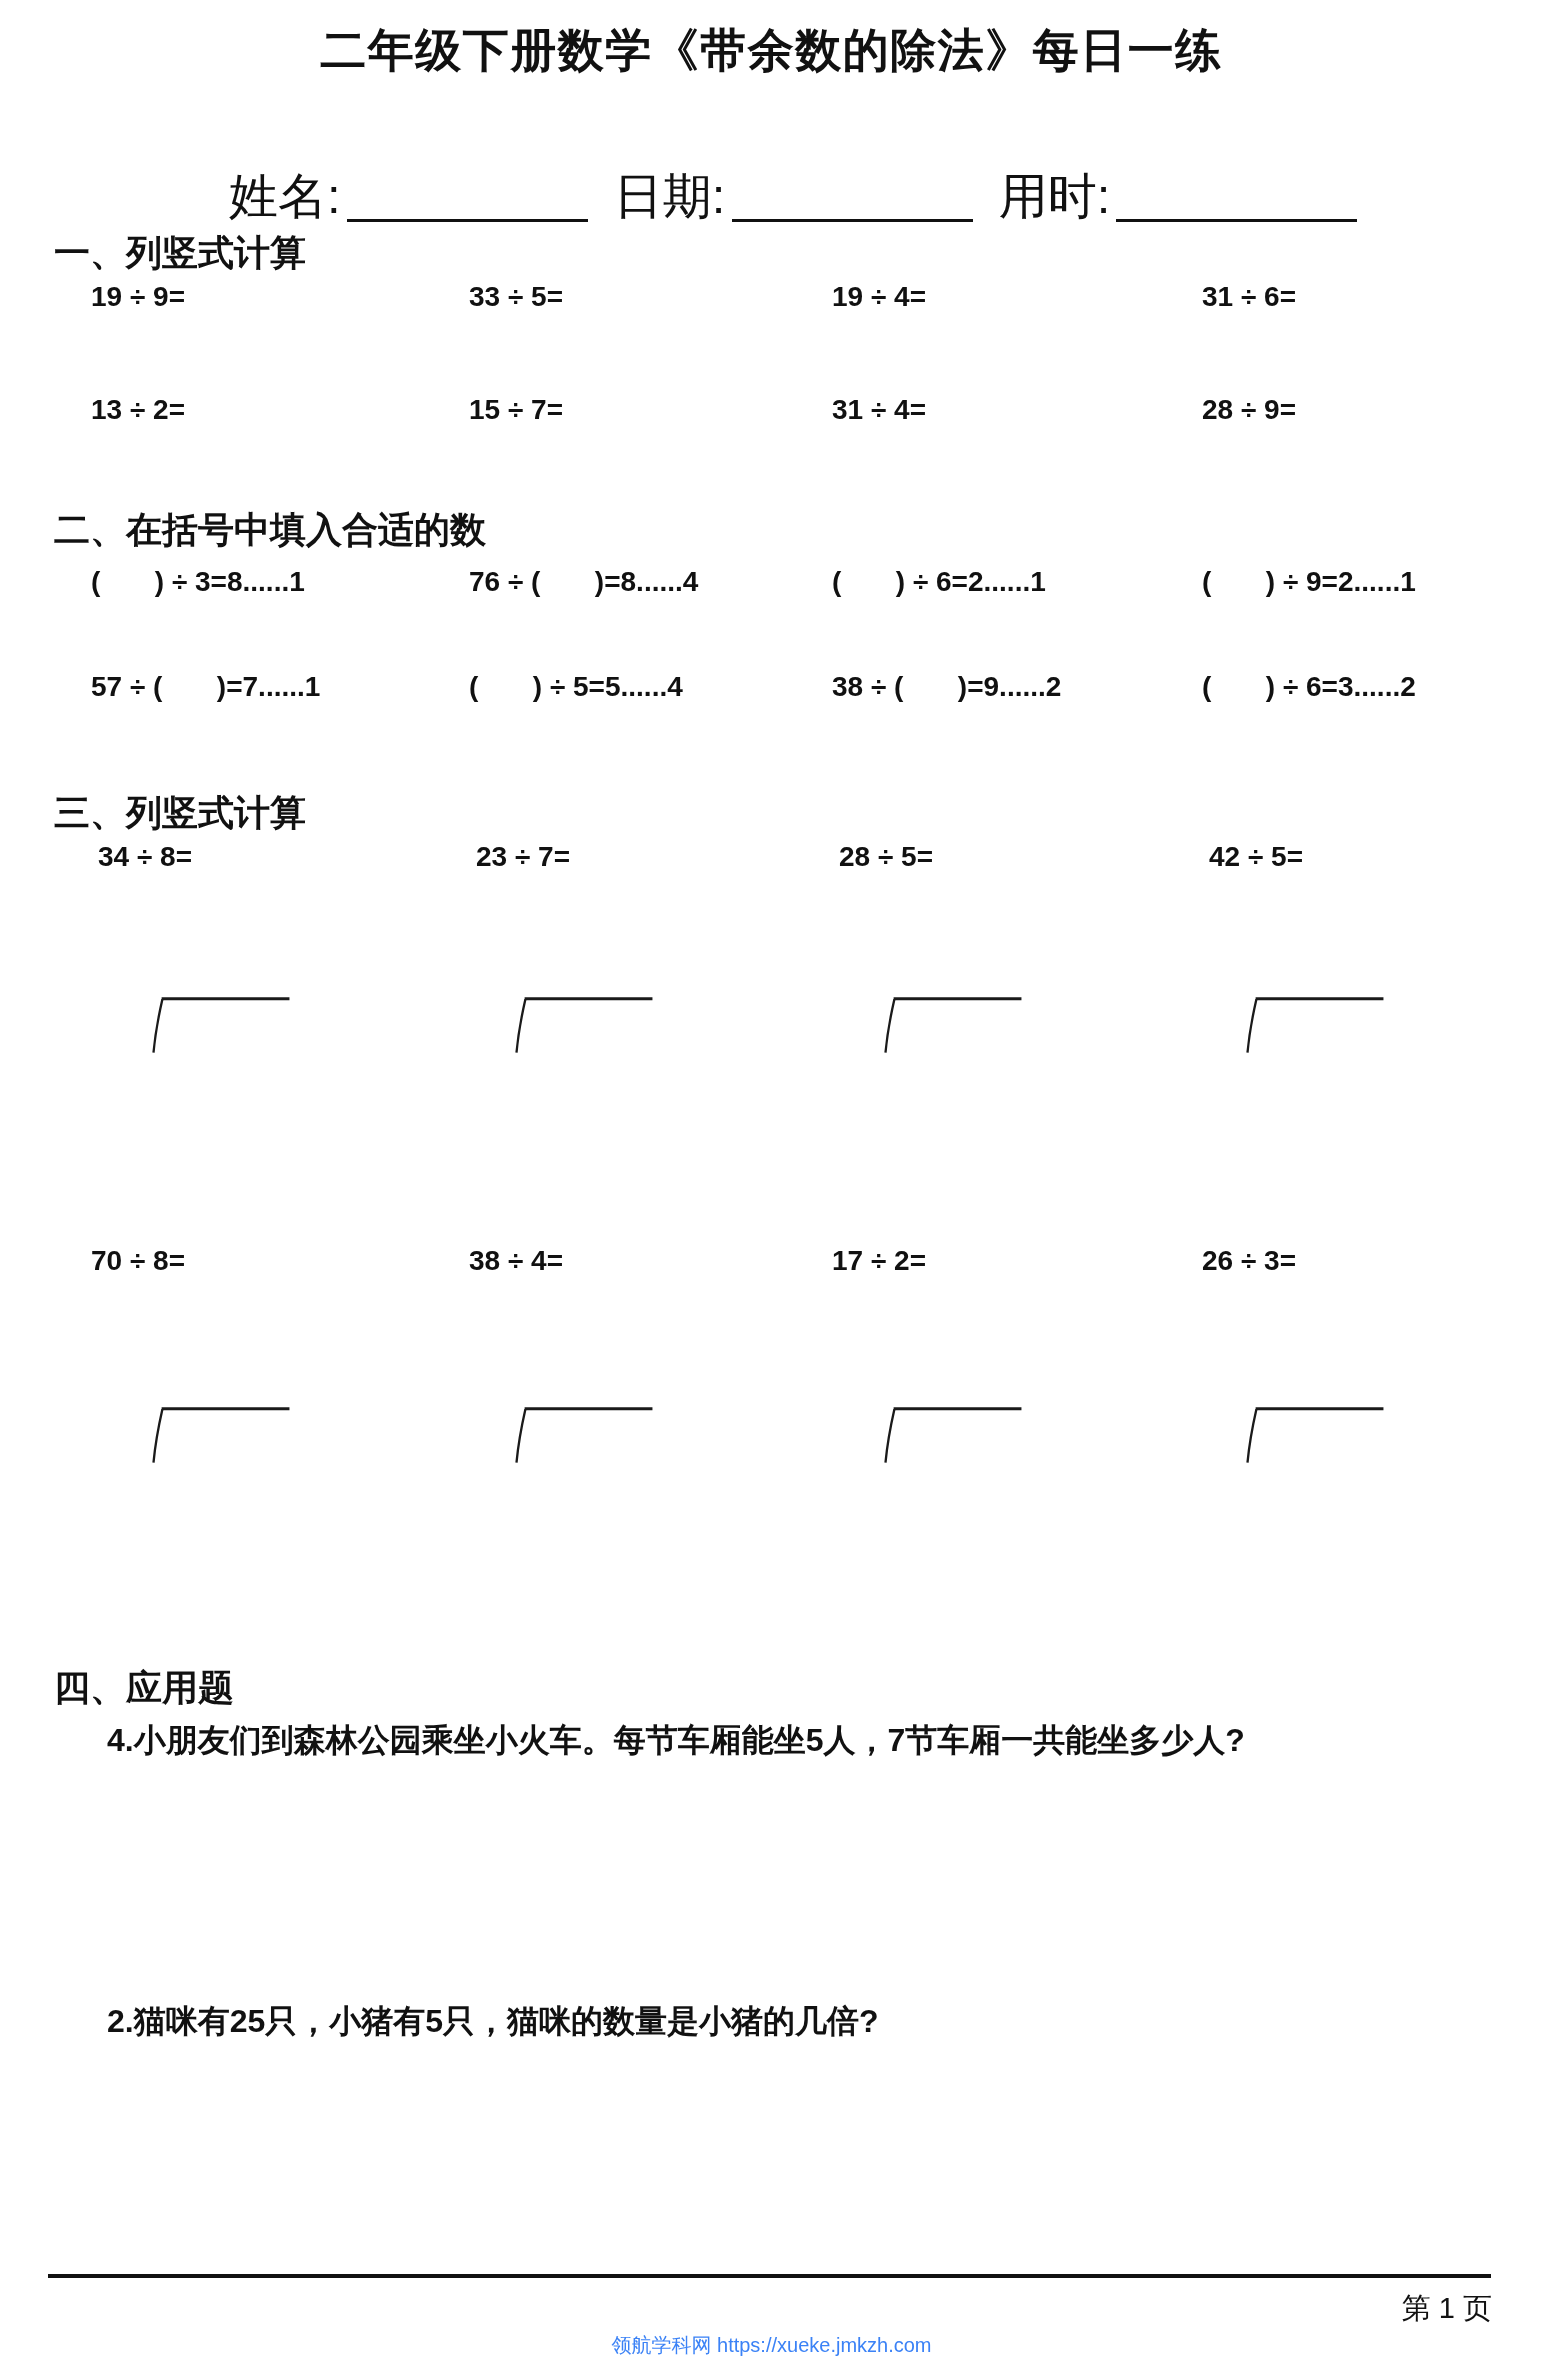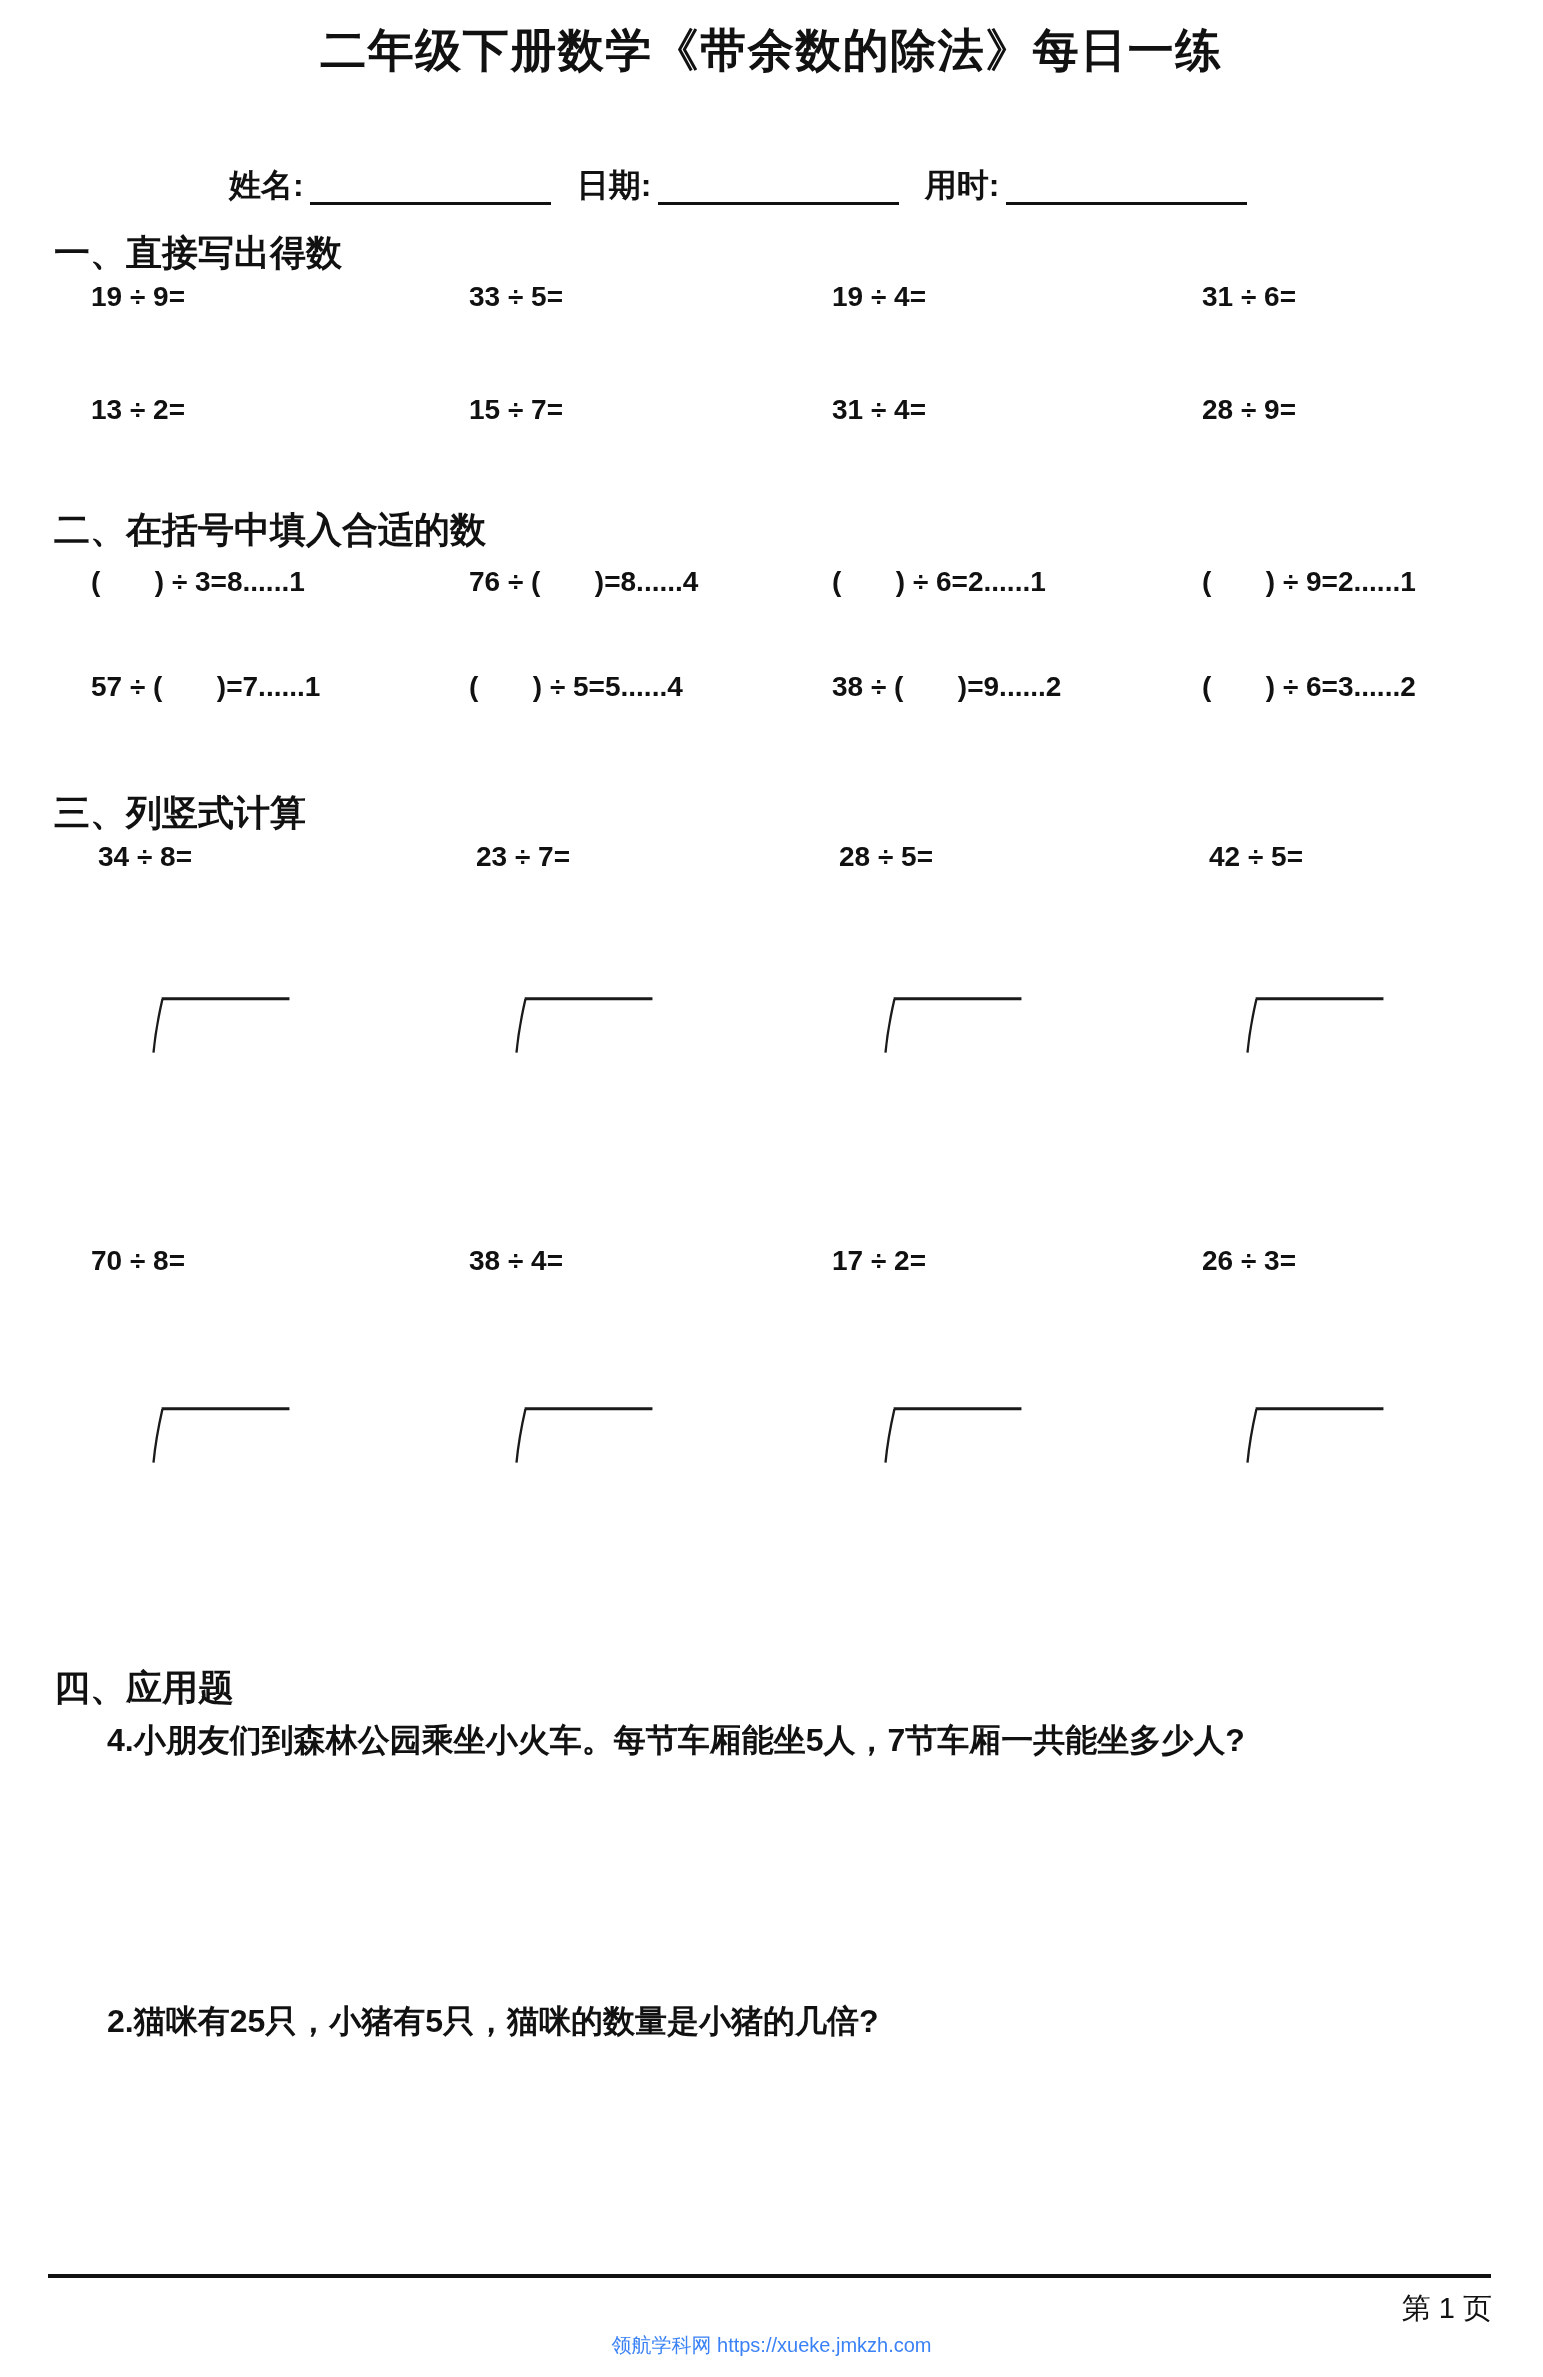--- a/index.html
+++ b/index.html
@@ -13,21 +13,21 @@
     font-family:"Liberation Sans","DejaVu Sans",sans-serif;
     overflow:hidden;
   }
   .title {
     position:absolute; top:20px; left:0; width:100%;
     text-align:center;
     font-size:46px; font-weight:bold; letter-spacing:1.5px;
   }
   .meta {
     position:absolute; top:164px; left:229px;
-    font-size:32px; font-weight:bold; white-space:nowrap;
+    font-size:49px; font-weight:normal; white-space:nowrap;
   }
   .meta .mlabel { margin-right:6.2px; }
   .blank {
     display:inline-block; width:241px; height:7.7px;
     border-bottom:3.9px solid #111111;
     vertical-align:-9.3px; margin-right:26px;
   }
   .blank.last { margin-right:0; }
   .heading {
     position:absolute; left:54px;
@@ -65,21 +65,21 @@
 <body>
 
 <div class="page">
 
   <div class="title">二年级下册数学《带余数的除法》每日一练</div>
 
   <div class="meta">
     <span class="mlabel">姓名:</span><span class="blank"></span><span class="mlabel">日期:</span><span class="blank"></span><span class="mlabel">用时:</span><span class="blank last"></span>
   </div>
 
-  <div class="heading" style="top:229px;">一、直接写出得数</div>
+  <div class="heading" style="top:229px;">一、列竖式计算</div>
 
   <div class="row" style="top:281px;">
     <span>19 ÷ 9=</span>
     <span>33 ÷ 5=</span>
     <span>19 ÷ 4=</span>
     <span>31 ÷ 6=</span>
   </div>
 
   <div class="row" style="top:394px;">
     <span>13 ÷ 2=</span>

